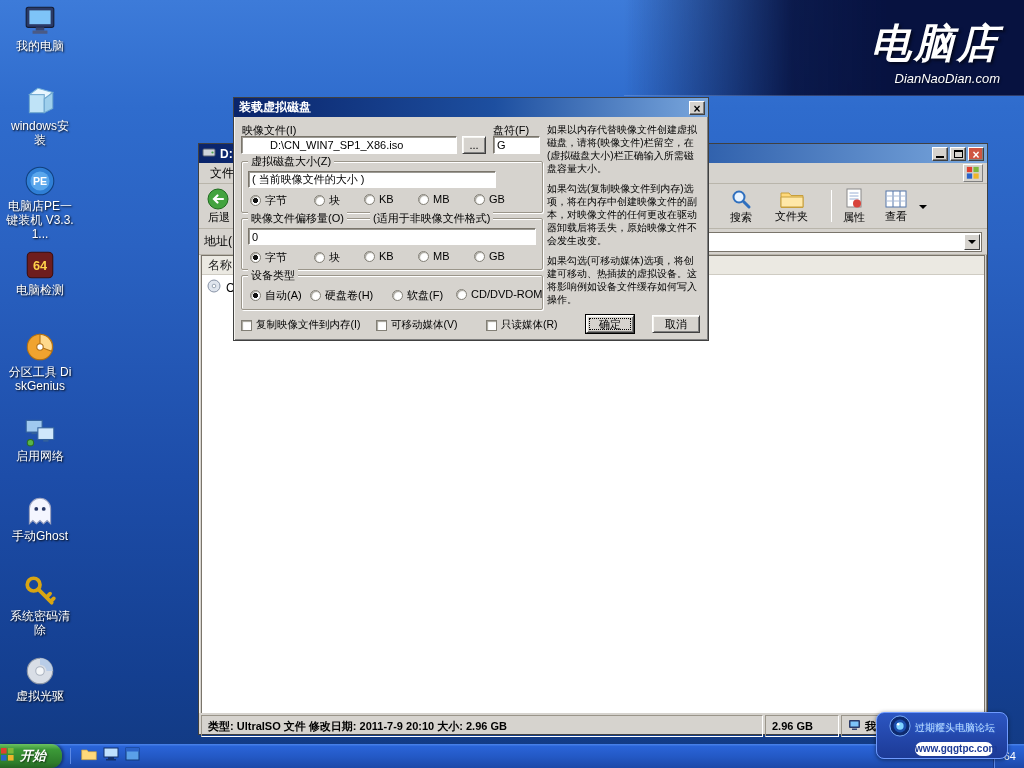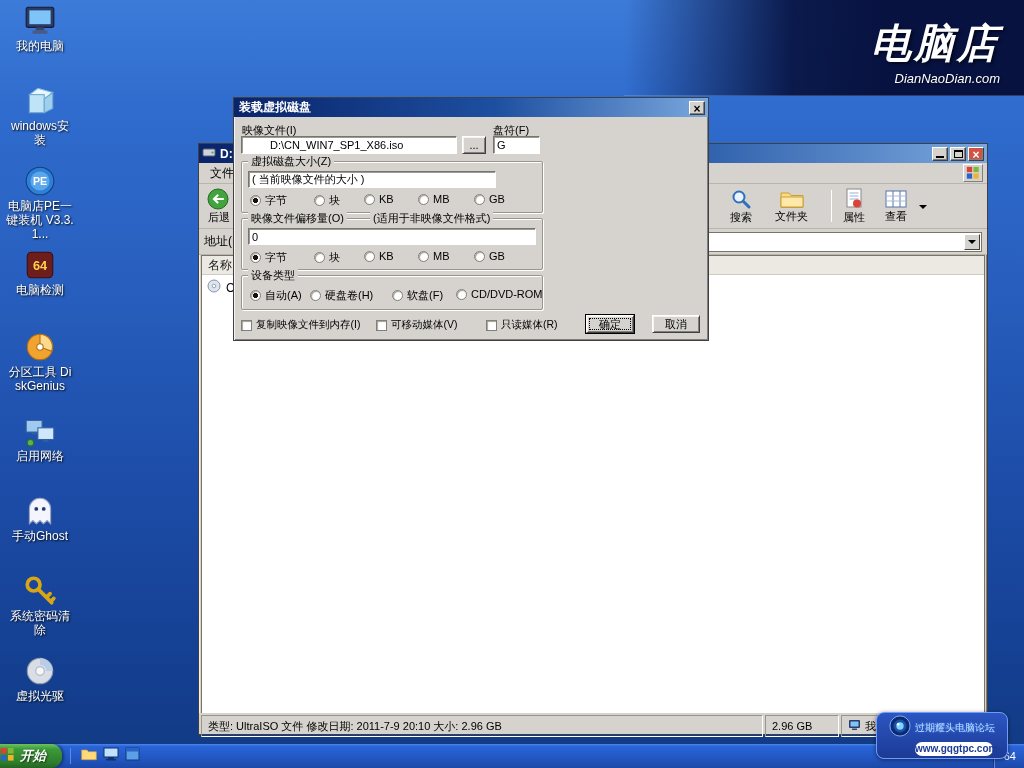--- a/index.html
+++ b/index.html
@@ -46,21 +46,21 @@
   .addressbar { height:26px; background:#d6d3ce; display:flex; align-items:center; padding:0 5px; border-bottom:1px solid #b9b5ab; font-size:12px; }
   .addr-combo { flex:1; height:20px; background:#fff; border:1px solid #7a756b; margin-left:6px; position:relative; }
   .addr-drop { position:absolute; right:1px; top:1px; bottom:1px; width:16px; background:#d6d3ce;
     border:1px solid; border-color:#fff #404040 #404040 #fff; display:flex; align-items:center; justify-content:center; }
   .tri-down { width:0; height:0; border-left:4px solid transparent; border-right:4px solid transparent; border-top:4px solid #000; }
   .listarea { flex:1; background:#fff; border:1px solid #7a756b; border-bottom:none; margin:0 2px; overflow:hidden; }
   .list-header { height:19px; background:#ebe9e2; border-bottom:1px solid #cfccc3; display:flex; }
   .lh-cell { width:178px; border-right:1px solid #cfccc3; display:flex; align-items:center; padding:0 6px; font-size:12px; color:#222; }
   .file-item { display:flex; align-items:center; gap:5px; padding:4px 5px; font-size:12px; }
   .statusbar { height:21px; background:#d6d3ce; display:flex; gap:2px; padding:2px; font-size:11px; }
-  .sb-cell { border:1px solid; border-color:#9a958a #fff #fff #9a958a; display:flex; align-items:center; padding:10px 6px; white-space:nowrap; overflow:hidden; gap:4px; }
+  .sb-cell { border:1px solid; border-color:#9a958a #fff #fff #9a958a; display:flex; align-items:center; padding:10px 6px; white-space:nowrap; overflow:hidden; gap:4px;font-weight:bold; }
   .sb-left { width:562px; } .sb-size { width:74px; } .sb-zone { flex:1; }
 
   
   .dialog { left:233px; top:97px; width:476px; height:244px; z-index:20; }
   .dlg-body { position:relative; height:225px; font-size:11px; }
   .dlg-label { position:absolute; white-space:nowrap; }
   .dlg-input { position:absolute; height:18px; background:#fff; border:1px solid #7a756b; border-bottom-color:#fff; border-right-color:#fff;
     box-shadow:inset 1px 1px 0 #9c9a94; font-size:11px; padding:0 3px; font-family:"Liberation Sans","DejaVu Sans",sans-serif; }
   .groupbox { position:absolute; border:1px solid #9a958a; border-radius:2px; box-shadow:inset 1px 1px 0 #fff, 1px 1px 0 #fff; }
   .gb-label { position:absolute; top:-8px; background:#d6d3ce; padding:0 3px; font-size:11px; white-space:nowrap; }
@@ -333,20 +333,25 @@
           <span class="glyph-close"></span>
         </span>
     </div>
     <div class="dlg-body">
       <span class="dlg-label" style="left:8px;top:6px">映像文件(I)</span>
       <span class="dlg-label" style="left:259px;top:6px">盘符(F)</span>
       <input class="dlg-input" style="left: 7px; top: 19px; width: 216px; padding-left: 28px;" readonly="" value="D:\CN_WIN7_SP1_X86.iso">
       <div class="btn" style="left:228px;top:19px;width:24px">...</div>
       <input class="dlg-input" style="left: 259px; top: 19px; width: 47px;" readonly="" value="G">
 
+      <div class="help">
+        <p>如果以内存代替映像文件创建虚拟磁盘，请将(映像文件)栏留空，在(虚拟磁盘大小)栏正确输入所需磁盘容量大小。</p>
+        <p>如果勾选(复制映像文件到内存)选项，将在内存中创建映像文件的副本，对映像文件的任何更改在驱动器卸载后将丢失，原始映像文件不会发生改变。</p>
+        <p>如果勾选(可移动媒体)选项，将创建可移动、热插拔的虚拟设备。这将影响例如设备文件缓存如何写入操作。</p>
+      </div>
 
       <div class="groupbox" style="left:7px;top:44px;width:302px;height:52px">
         <span class="gb-label" style="left:6px">虚拟磁盘大小(Z)</span>
         <input class="dlg-input" style="left: 6px; top: 9px; width: 248px; height: 17px;" readonly="" value="( 当前映像文件的大小 )">
         <span class="radio" style="left:8px;top:31px">
             <i class="rdot on"></i>
             <span>字节</span>
           </span>
         <span class="radio" style="left:72px;top:31px">
             <i class="rdot"></i>

